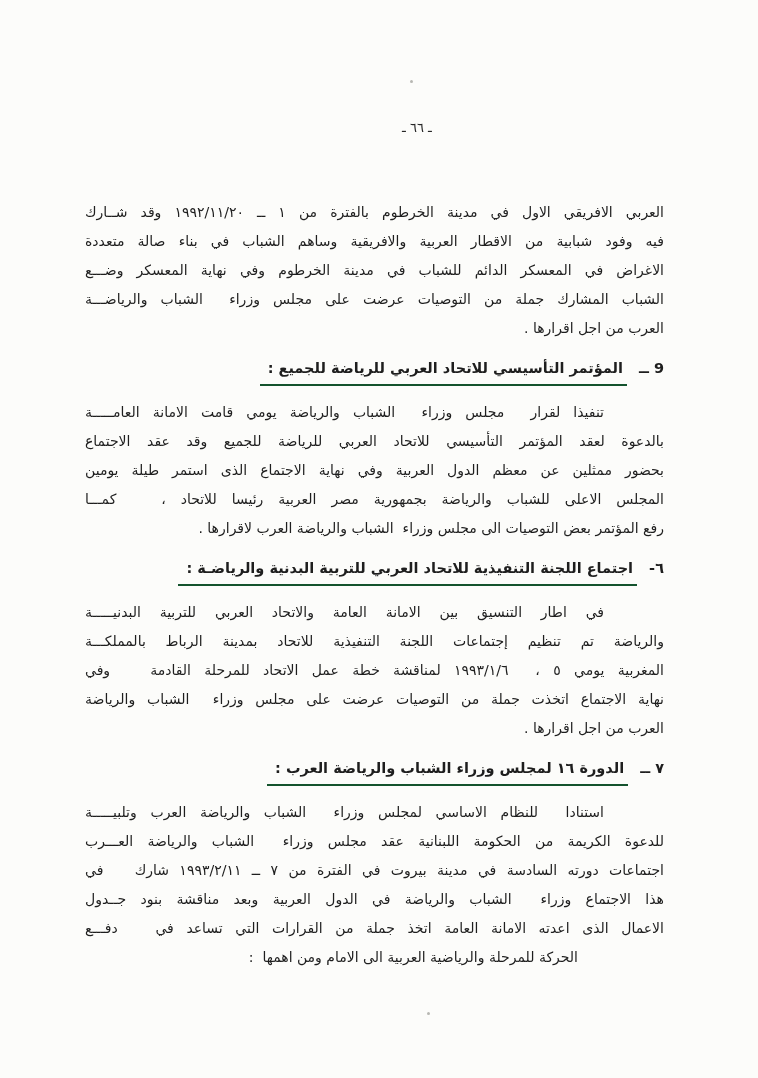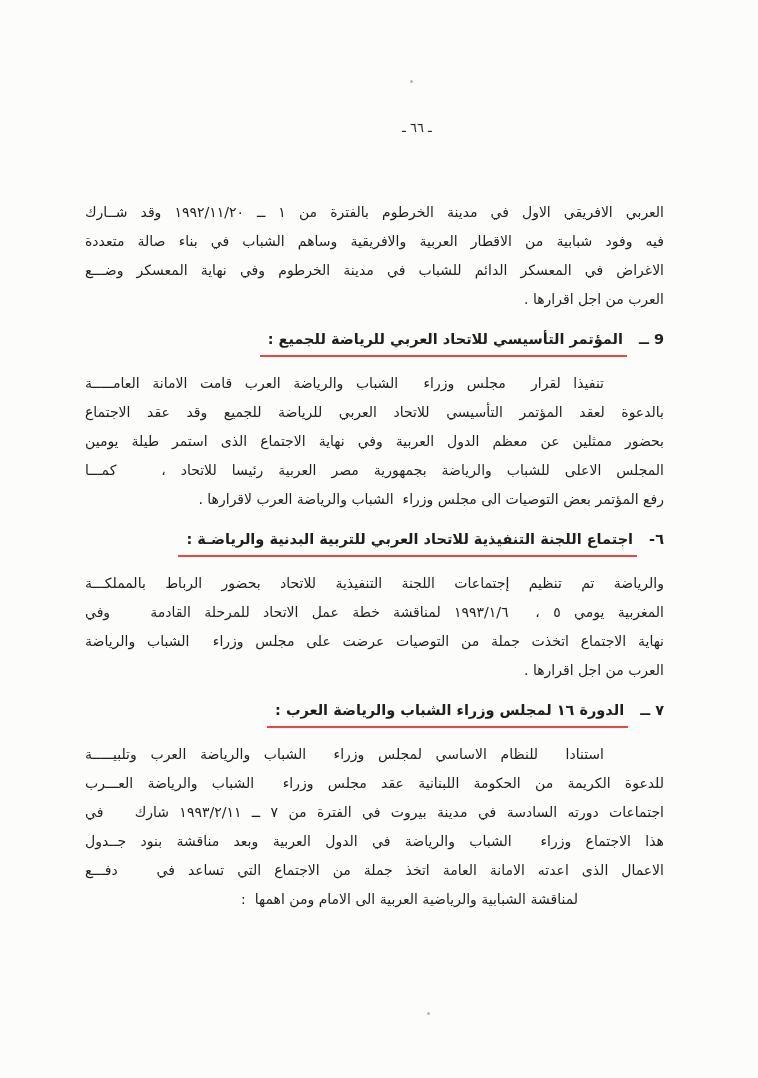--- a/index.html
+++ b/index.html
@@ -52,72 +52,74 @@
     display:flex;
     align-items:flex-end;
     gap:12px;
     margin-top:14px;
     font-size:14.5px;
     font-weight:bold;
     line-height:22px;
   }
   .h-num{white-space:pre;padding-bottom:7px;}
   .h-title{
-    border-bottom:2px solid #ef4444;
+    border-bottom:2px solid #14532d;
     padding:0 4px 5px 8px;
   }
   .speck{
     position:absolute;
     width:3px;height:3px;
     border-radius:50%;
     background:#9a9a94;
     opacity:.7;
   }
 </style>
 </head>
 <body>
 
 <div class="page">
   <div class="page-number">ـ ٦٦ ـ</div>
   <main class="content">
       <div class="para">
         <div class="line full">العربي الافريقي الاول في مدينة الخرطوم بالفترة من ١ ــ ١٩٩٢/١١/٢٠ وقد شــارك</div>
         <div class="line full">فيه وفود شبابية من الاقطار العربية والافريقية وساهم الشباب في بناء صالة متعددة</div>
         <div class="line full">الاغراض في المعسكر الدائم للشباب في مدينة الخرطوم وفي نهاية المعسكر وضـــع</div>
+        <div class="line full">الشباب المشارك جملة من التوصيات عرضت على مجلس وزراء  الشباب والرياضـــة</div>
         <div class="line end">العرب من اجل اقرارها .</div>
       </div>
       <div class="heading">
         <span class="h-num">9 ــ</span>
         <span class="h-title">المؤتمر التأسيسي للاتحاد العربي للرياضة للجميع :</span>
       </div>
       <div class="para">
-        <div class="line first">تنفيذا لقرار  مجلس وزراء  الشباب والرياضة العرب قامت الامانة العامـــــة</div>
+        <div class="line first">تنفيذا لقرار  مجلس وزراء  الشباب والرياضة يومي قامت الامانة العامـــــة</div>
         <div class="line full">بالدعوة لعقد المؤتمر التأسيسي للاتحاد العربي للرياضة للجميع وقد عقد الاجتماع</div>
         <div class="line full">بحضور ممثلين عن معظم الدول العربية وفي نهاية الاجتماع الذى استمر طيلة يومين</div>
         <div class="line full">المجلس الاعلى للشباب والرياضة بجمهورية مصر العربية رئيسا للاتحاد ،   كمـــا</div>
         <div class="line end">رفع المؤتمر بعض التوصيات الى مجلس وزراء  الشباب والرياضة العرب لاقرارها .</div>
       </div>
       <div class="heading">
         <span class="h-num">٦-</span>
         <span class="h-title">اجتماع اللجنة التنفيذية للاتحاد العربي للتربية البدنية والرياضـة :</span>
       </div>
       <div class="para">
-        <div class="line full">والرياضة تم تنظيم إجتماعات اللجنة التنفيذية للاتحاد بحضور الرباط بالمملكـــة</div>
+        <div class="line first">في اطار التنسيق بين الامانة العامة والاتحاد العربي للتربية البدنيـــــة</div>
+        <div class="line full">والرياضة تم تنظيم إجتماعات اللجنة التنفيذية للاتحاد بمدينة الرباط بالمملكـــة</div>
         <div class="line full">المغربية يومي ٥ ،  ١٩٩٣/١/٦ لمناقشة خطة عمل الاتحاد للمرحلة القادمة   وفي</div>
         <div class="line full">نهاية الاجتماع اتخذت جملة من التوصيات عرضت على مجلس وزراء  الشباب والرياضة</div>
         <div class="line end">العرب من اجل اقرارها .</div>
       </div>
       <div class="heading">
         <span class="h-num">٧ ــ</span>
         <span class="h-title">الدورة ١٦ لمجلس وزراء  الشباب والرياضة العرب :</span>
       </div>
       <div class="para">
         <div class="line first">استنادا  للنظام الاساسي لمجلس وزراء  الشباب والرياضة العرب وتلبيـــــة</div>
         <div class="line full">للدعوة الكريمة من الحكومة اللبنانية عقد مجلس وزراء  الشباب والرياضة العـــرب</div>
         <div class="line full">اجتماعات دورته السادسة في مدينة بيروت في الفترة من ٧ ــ ١٩٩٣/٢/١١ شارك   في</div>
         <div class="line full">هذا الاجتماع وزراء  الشباب والرياضة في الدول العربية وبعد مناقشة بنود جــدول</div>
-        <div class="line full">الاعمال الذى اعدته الامانة العامة اتخذ جملة من الاجتماع التي تساعد في   دفـــع</div>
-        <div class="line end-indent">لمناقشة الشبابية والرياضية العربية الى الامام ومن اهمها  :</div>
+        <div class="line full">الاعمال الذى اعدته الامانة العامة اتخذ جملة من القرارات التي تساعد في   دفـــع</div>
+        <div class="line end-indent">الحركة للمرحلة والرياضية العربية الى الامام ومن اهمها  :</div>
       </div>
     </main>
 <div class="speck" style="left: 410px; top: 80px;"></div>
     <div class="speck" style="left: 427px; top: 1012px;"></div>
   </div>
 
 </body></html>

